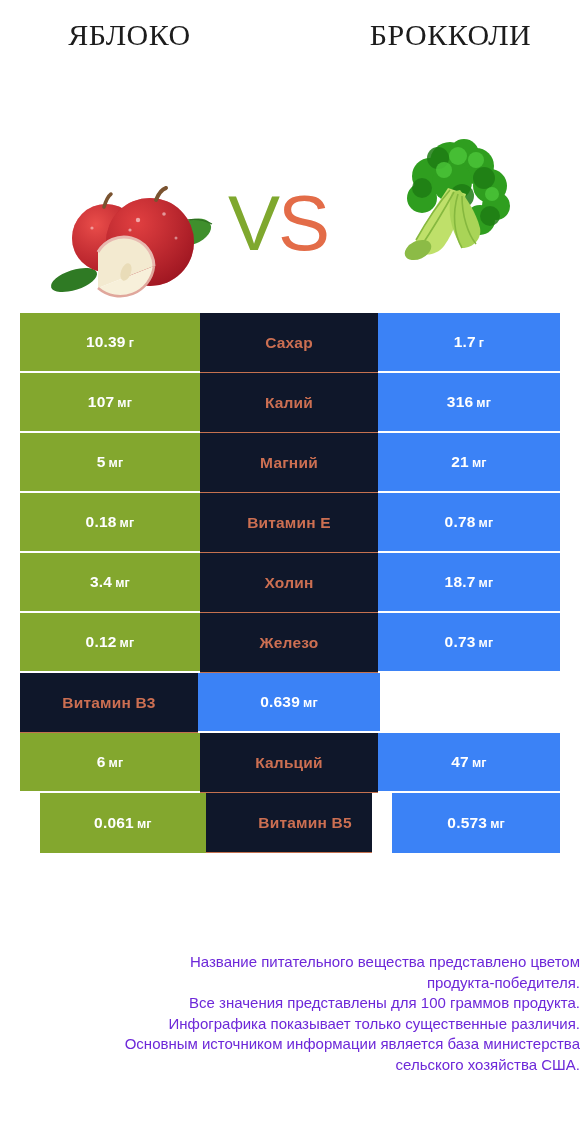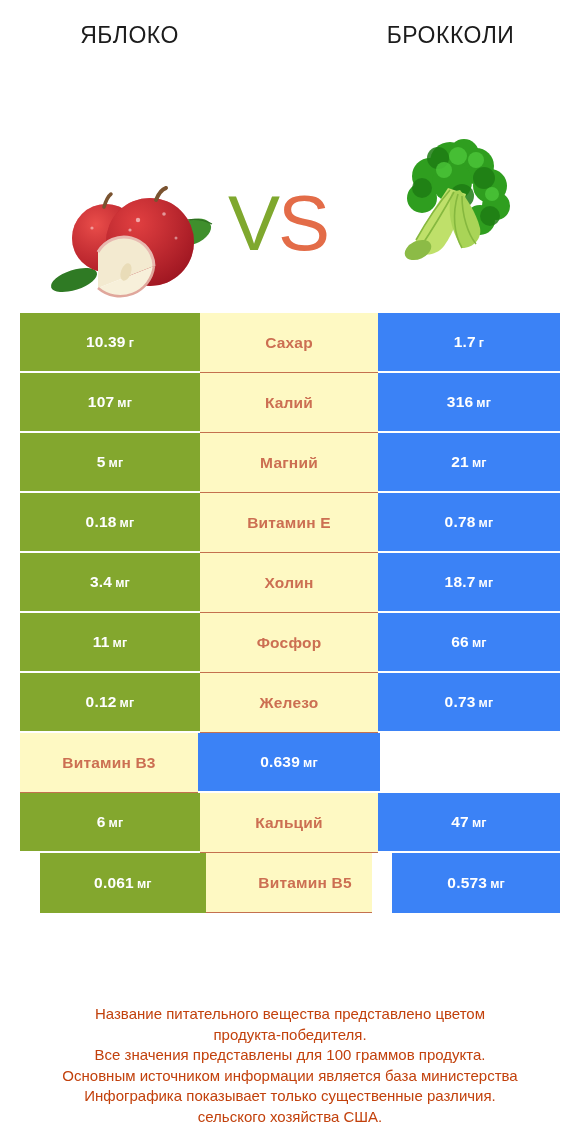--- a/index.html
+++ b/index.html
@@ -19,25 +19,26 @@
   
   .titles {
     display: flex;
     width: 580px;
     padding-top: 18px;
     box-sizing: border-box;
   }
   .title-cell {
     flex: 1 1 50%;
     text-align: center;
-    font-size: 23px;
+    font-size: 30px;
     font-weight: 400;
     letter-spacing: 0.5px;
     color: #1c1c1c;
     line-height: 34px;
+    font-family: Liberation Serif, serif;
   }
   .title-left { padding-right: 44px; }
   .title-right { padding-left: 18px; }
 
   
   .hero {
     position: relative;
     width: 580px;
     height: 215px;
   }
@@ -91,21 +92,21 @@
     text-align: left;
   }
   .cell-left {
     width: 180px;
     background: #83a72e;
     color: #ffffff;
     border-bottom: 2px solid #ffffff;
   }
   .cell-mid {
     width: 178px;
-    background: #fef9c3;
+    background: #0f172a;
     color: #cc6f52;
     border-bottom: 1px solid #c4714f;
     font-weight: bold;
     font-size: 15.5px;
     letter-spacing: 0.2px;
   }
   .cell-right {
     width: 182px;
     background: #3b82f6;
     color: #ffffff;
@@ -124,26 +125,26 @@
   .val .unit {
     font-size: 12.5px;
     font-weight: bold;
     margin-left: 3px;
   }
 
   
   .footnote {
     position: absolute;
     left: 0;
-    top: 1004px;
+    top: 952px;
     width: 580px;
-    text-align: center;
+    text-align: right;
     font-size: 15px;
     line-height: 20.5px;
-    color: #c2410c;
+    color: #6d28d9;
     font-weight: 400;
   }
   .footnote p { margin: 0; }
 </style>
 </head>
 <body>
 
 <div class="titles">
   <div class="title-cell title-left">ЯБЛОКО</div>
   <div class="title-cell title-right">БРОККОЛИ</div>
@@ -268,29 +269,20 @@
   <div class="row">
     <div class="cell cell-left">
       <span class="val"><span>3.4</span><span class="unit">мг</span></span>
     </div>
     <div class="cell cell-mid">Холин</div>
     <div class="cell cell-right">
       <span class="val"><span>18.7</span><span class="unit">мг</span></span>
     </div>
   </div>
 
-  <div class="row">
-    <div class="cell cell-left">
-      <span class="val"><span>11</span><span class="unit">мг</span></span>
-    </div>
-    <div class="cell cell-mid">Фосфор</div>
-    <div class="cell cell-right">
-      <span class="val"><span>66</span><span class="unit">мг</span></span>
-    </div>
-  </div>
 
   <div class="row">
     <div class="cell cell-left">
       <span class="val"><span>0.12</span><span class="unit">мг</span></span>
     </div>
     <div class="cell cell-mid">Железо</div>
     <div class="cell cell-right">
       <span class="val"><span>0.73</span><span class="unit">мг</span></span>
     </div>
   </div>
@@ -321,16 +313,16 @@
       <span class="val"><span>0.573</span><span class="unit">мг</span></span>
     </div>
   </div>
 
 </div>
 
 <div class="footnote">
   <p>Название питательного вещества представлено цветом</p>
   <p>продукта-победителя.</p>
   <p>Все значения представлены для 100 граммов продукта.</p>
+  <p>Инфографика показывает только существенные различия.</p>
   <p>Основным источником информации является база министерства</p>
-  <p>Инфографика показывает только существенные различия.</p>
   <p>сельского хозяйства США.</p>
 </div>
 
 </body></html>

